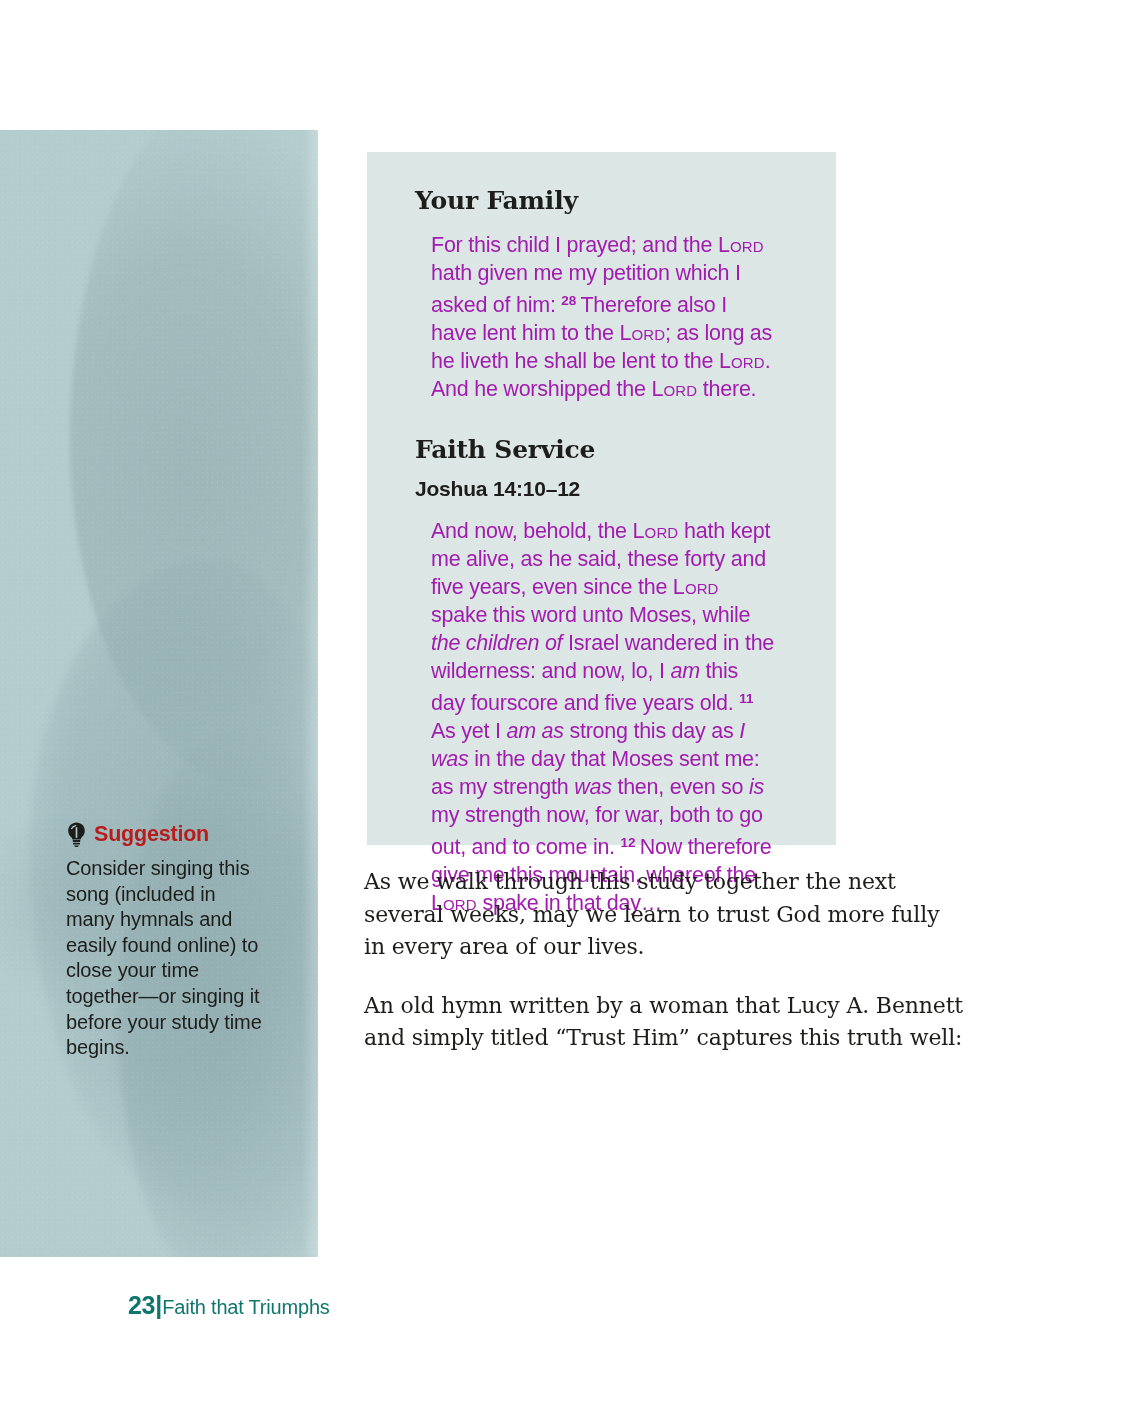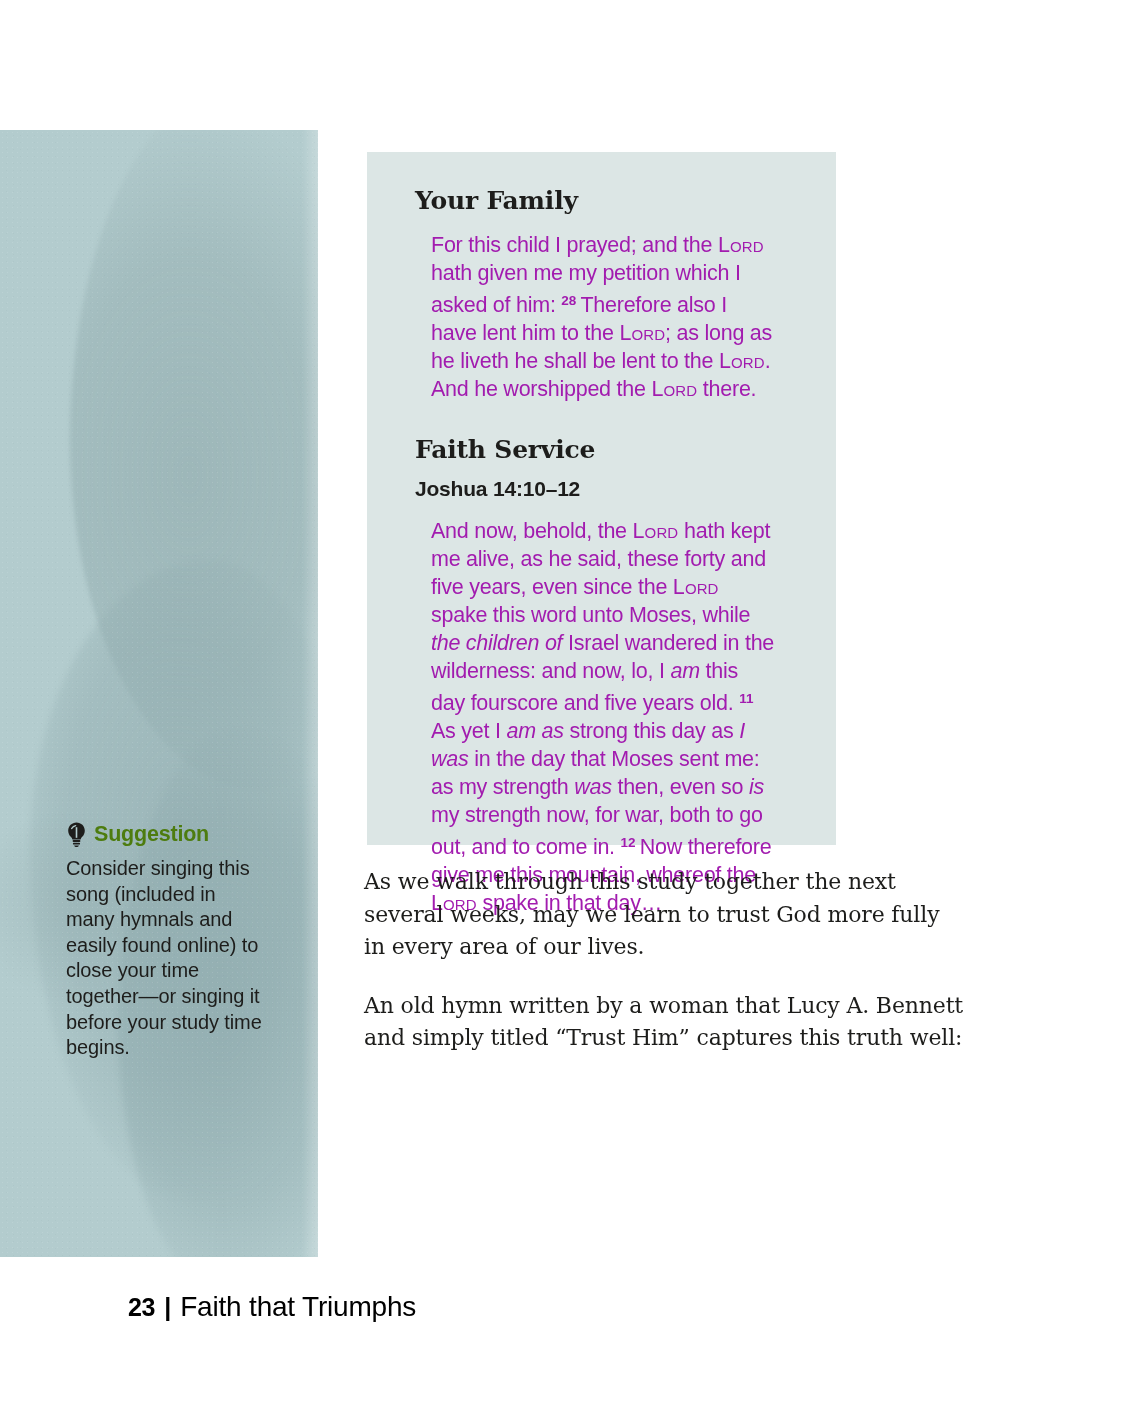--- a/index.html
+++ b/index.html
@@ -92,21 +92,21 @@
     position: absolute;
     left: 66px;
     top: 822px;
     width: 198px;
     z-index: 3;
   }
   #suggestion-heading {
     display: flex;
     align-items: flex-end;
     gap: 7px;
-    color: #4d7c0f;
+    color: #b91c1c;
     font-weight: bold;
     font-size: 21.5px;
     letter-spacing: -0.2px;
     margin-bottom: 9px;
   }
   #suggestion-heading svg { display: block; }
   #suggestion-text {
     color: #1d1d1b;
     font-size: 20px;
     line-height: 25.6px;
@@ -173,34 +173,33 @@
   }
   #prose p:last-child { margin-bottom: 0; }
 
   
   #page-footer {
     position: absolute;
     left: 128px;
     top: 1291px;
     display: flex;
     align-items: baseline;
-    gap: 9px;
-    color: #000000;
+    color: #0f766e;
   }
   #footer-page-number {
     font-weight: bold;
     font-size: 25px;
     letter-spacing: -0.3px;
   }
   #footer-separator {
     font-weight: bold;
     font-size: 25px;
   }
   #footer-title {
-    font-size: 28px;
+    font-size: 20px;
     letter-spacing: -0.2px;
   }
 </style>
 </head>
 <body>
 
 <div id="sidebar-panel">
   <div class="wash wash-a"></div>
   <div class="wash wash-b"></div>
   <div class="wash wash-c"></div>

